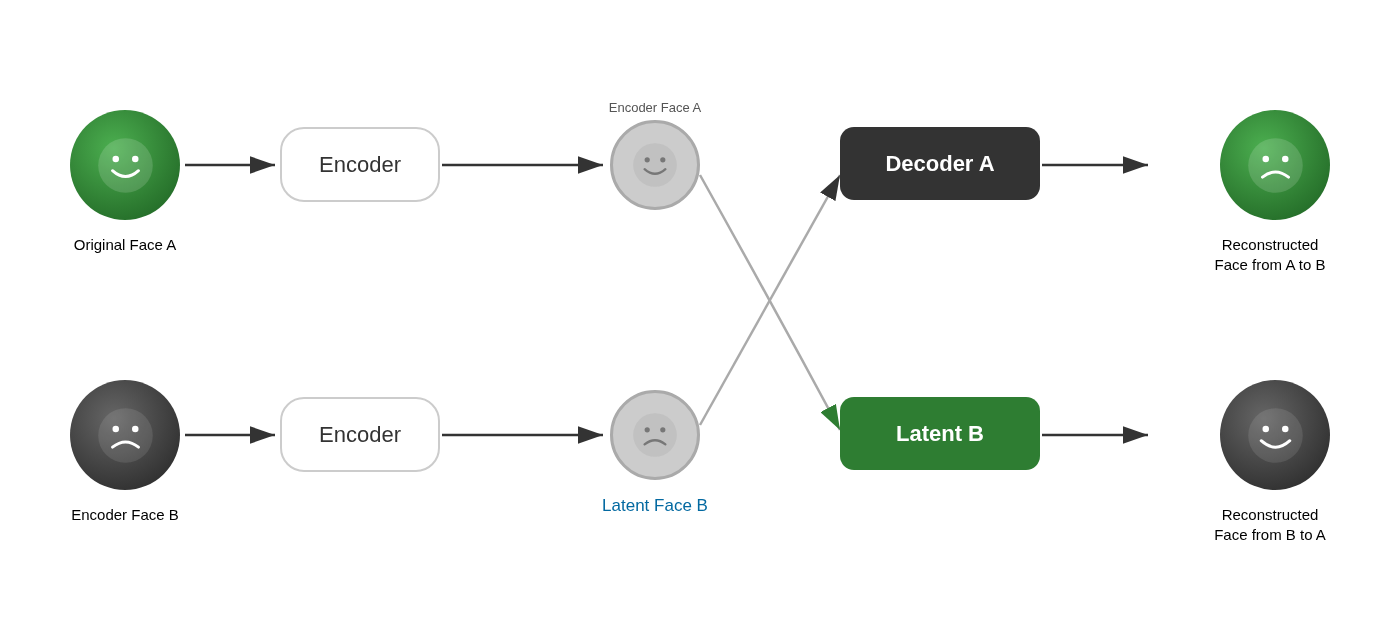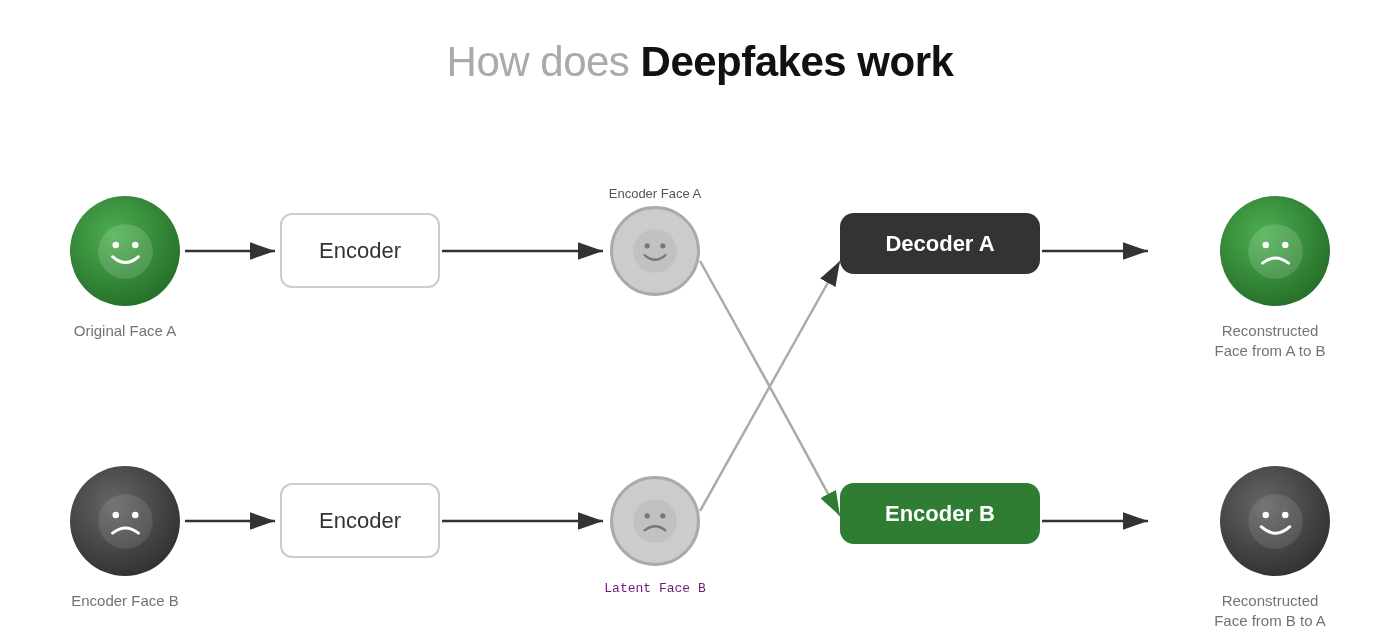--- a/index.html
+++ b/index.html
@@ -99,21 +99,21 @@
       top: 380px;
       left: 570px;
     }
 
     
     .encoder-box {
       position: absolute;
       width: 160px;
       height: 75px;
       border: 2.5px solid #cccccc;
-      border-radius: 12px;
+      border-radius: 24px;
       background: #ffffff;
       display: flex;
       align-items: center;
       justify-content: center;
       font-size: 22px;
       font-weight: 500;
       color: #333333;
     }
 
     .encoder-a {
@@ -123,21 +123,21 @@
 
     .encoder-b {
       top: 387px;
       left: 240px;
     }
 
     
     .decoder-box {
       position: absolute;
       width: 200px;
-      height: 61px;
+      height: 73px;
       border-radius: 14px;
       display: flex;
       align-items: center;
       justify-content: center;
       font-size: 22px;
       font-weight: 600;
       color: #ffffff;
     }
 
     .decoder-a {
@@ -150,28 +150,28 @@
       background: #2e7d32;
       top: 387px;
       left: 800px;
     }
 
     
     .face-label {
       position: absolute;
       text-align: center;
       font-size: 15px;
-      color: #737373;
+      color: #000000;
       line-height: 1.3;
     }
 
     .label-orig-a { top: 225px; left: 15px; width: 140px; }
     .label-orig-b { top: 495px; left: 15px; width: 140px; }
     .label-latent-a { top: 90px; left: 555px; width: 120px; font-size: 13px; color: #555; }
-    .label-latent-b { top: 485px; left: 555px; width: 120px; font-size: 13px; color: #701a75; font-family: Liberation Mono, monospace; }
+    .label-latent-b { top: 485px; left: 555px; width: 120px; font-size: 17px; color: #0369a1; }
     .label-recon-a { top: 225px; right: 10px; width: 160px; text-align: center; }
     .label-recon-b { top: 495px; right: 10px; width: 160px; text-align: center; }
 
     
     .arrows-svg {
       position: absolute;
       top: 0;
       left: 0;
       width: 100%;
       height: 100%;
@@ -187,23 +187,20 @@
     .face-svg-small {
       width: 52px;
       height: 52px;
     }
   </style>
 </head>
 <body>
 
 <div class="main-container">
 
-  <h1 class="title">
-    <span>How does </span><strong>Deepfakes work</strong>
-  </h1>
 
   <div class="diagram">
 
     <svg class="arrows-svg" viewBox="0 0 1320 520" xmlns="http://www.w3.org/2000/svg">
       <defs>
         <marker id="arrowhead-dark" markerWidth="10" markerHeight="7" refX="10" refY="3.5" orient="auto">
           <polygon points="0 0, 10 3.5, 0 7" fill="#333333"></polygon>
         </marker>
         <marker id="arrowhead-green" markerWidth="10" markerHeight="7" refX="10" refY="3.5" orient="auto">
           <polygon points="0 0, 10 3.5, 0 7" fill="#2e7d32"></polygon>
@@ -274,21 +271,21 @@
         <circle cx="65" cy="40" r="5" fill="#777"></circle>
         <path d="M 30 68 Q 50 52 70 68" stroke="#777" stroke-width="4.5" fill="none" stroke-linecap="round"></path>
       </svg>
     </div>
 
     <div class="decoder-box decoder-a">
       <span>Decoder A</span>
     </div>
 
     <div class="decoder-box decoder-b">
-      <span>Encoder B</span>
+      <span>Latent B</span>
     </div>
 
     <div class="face-circle face-circle-out-a">
       <svg class="face-svg" viewBox="0 0 100 100" xmlns="http://www.w3.org/2000/svg">
         <circle cx="50" cy="50" r="42" fill="rgba(255,255,255,0.15)"></circle>
         <circle cx="35" cy="40" r="5" fill="white"></circle>
         <circle cx="65" cy="40" r="5" fill="white"></circle>
         <path d="M 30 68 Q 50 52 70 68" stroke="white" stroke-width="4.5" fill="none" stroke-linecap="round"></path>
       </svg>
     </div>

